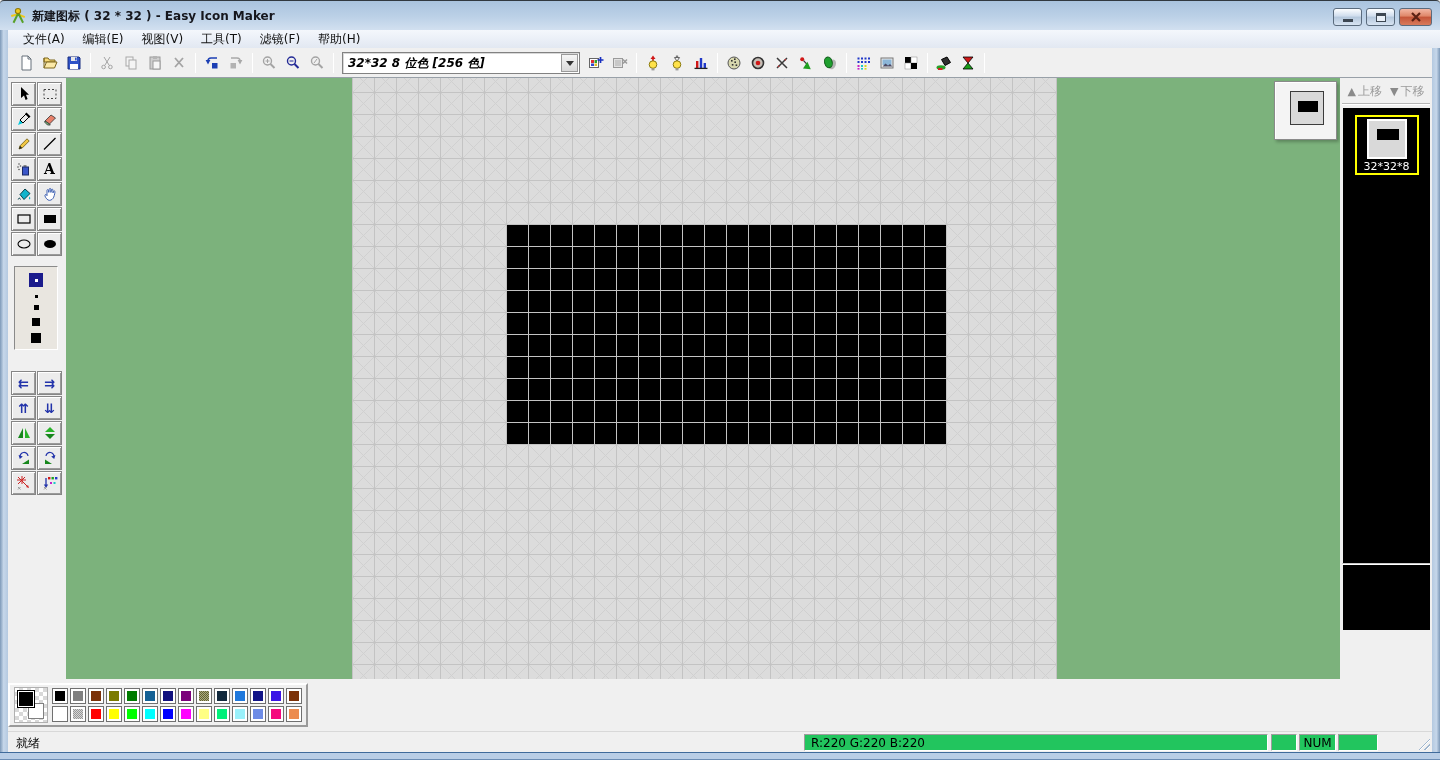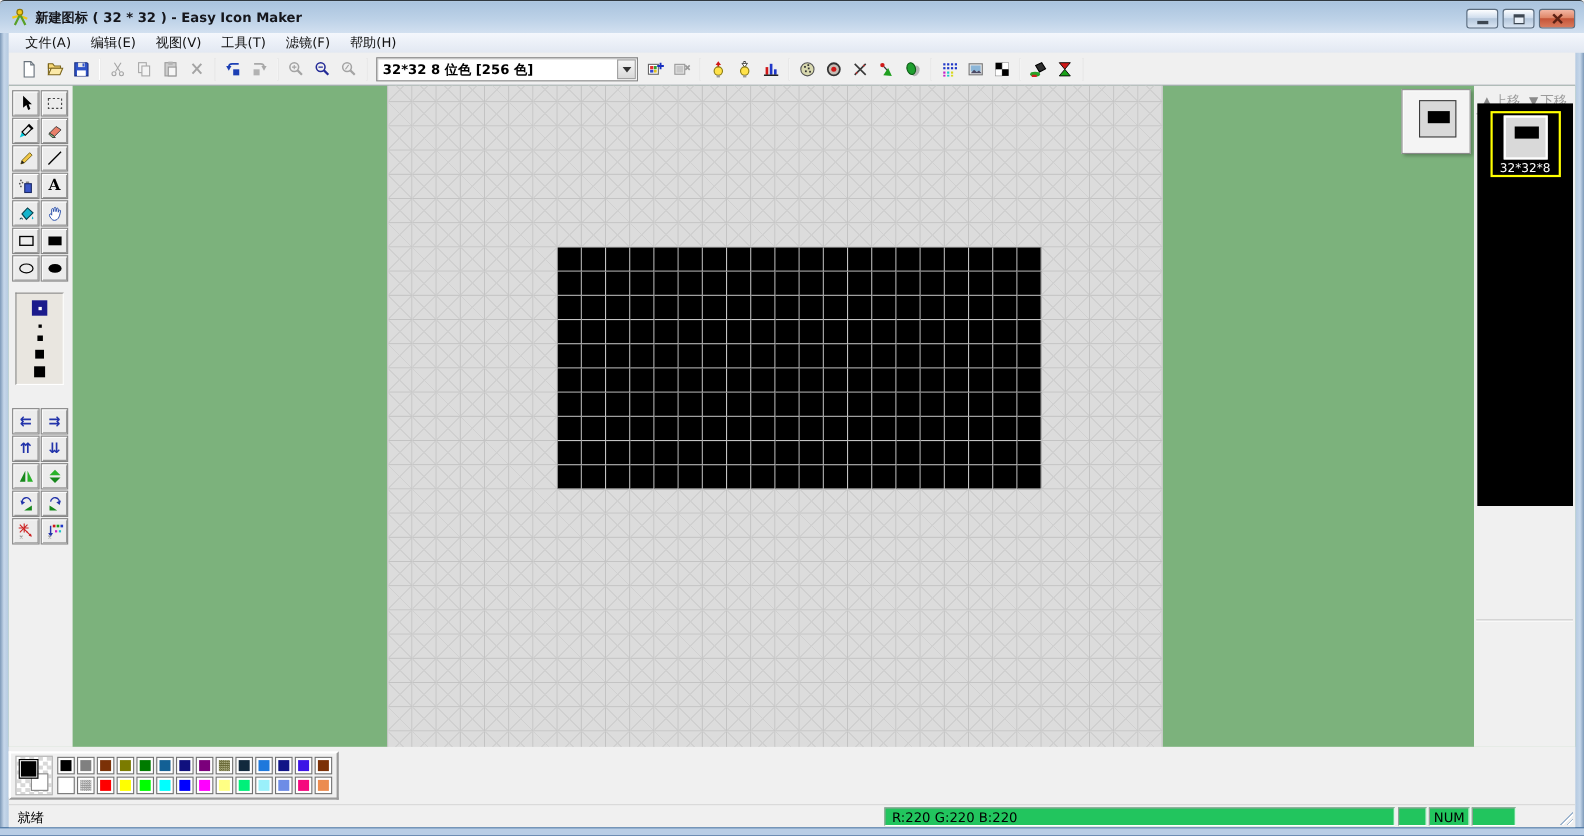--- a/index.html
+++ b/index.html
@@ -32,21 +32,21 @@
   #menubar { position:absolute; left:8px; top:30px; width:1440px; height:18px;
     background:linear-gradient(#f4f7fc,#e2e8f2); display:flex; align-items:flex-end; padding-left:6px; }
   .menu-item { padding:0 9px; height:18px; line-height:18px; color:#111; cursor:default; }
 
   #toolbar { position:absolute; left:8px; top:48px; width:1424px; height:30px; background:#f0f0f0;
     border-bottom:1px solid #98a0a8; display:flex; align-items:center; padding-left:6px; }
   .tbtn { width:24px; height:24px; display:flex; align-items:center; justify-content:center; flex:0 0 auto; }
   .tsep { width:1px; height:20px; background:#b8b8b8; border-right:1px solid #fff; margin:0 4px; flex:0 0 auto; }
 
   #format-dd { position:relative; width:238px; height:22px; margin:0 4px; background:#fff;
-    border:1px solid #828282; box-shadow:inset 1px 1px 0 #d8d8d8; flex:0 0 auto; }
+    border:1px solid #828282; box-shadow:inset 1px 1px 0 #d8d8d8; flex:0 0 auto;font-style:italic; }
   #format-dd .val { position:absolute; left:5px; top:2px; font-weight:bold; color:#000; white-space:nowrap; }
   #dd-arrow { position:absolute; right:1px; top:1px; width:17px; height:18px;
     background:linear-gradient(#f6f6f6,#d9d9d9); border:1px solid #9a9a9a;
     display:flex; align-items:center; justify-content:center; }
   #dd-arrow::after { content:""; border:4px solid transparent; border-top:5px solid #333; margin-top:5px; }
 
   
   #main { position:absolute; left:8px; top:78px; width:1424px; height:601px; background:#7cb27c; }
   #tool-panel { position:absolute; left:0; top:0; width:58px; height:601px; background:#f0f0f0; }
   .toolgrid { position:absolute; left:3px; display:grid; grid-template-columns:25px 25px; gap:1px; }
@@ -75,21 +75,21 @@
     border:1px solid #8a8a8a; box-shadow:inset 1px 1px 0 #fff, 2px 2px 3px rgba(0,0,0,.25); }
   #preview-icon { position:absolute; left:15px; top:9px; width:34px; height:34px; background:#d9d9d9; border:1px solid #3c3c3c; }
   #preview-rect { position:absolute; left:7px; top:9px; width:20px; height:11px; background:#000; }
 
   #sidebar { position:absolute; left:1332px; top:0; width:92px; height:601px; background:#f0f0f0; }
   #move-row { position:absolute; left:0; top:4px; width:92px; height:18px; display:flex; justify-content:center; gap:8px;
     color:#9b9b9b; align-items:center; }
   .move-btn { display:flex; align-items:center; gap:2px; }
   .move-arrow { color:#8a8a8a; font-size:11px; }
   #side-sep1 { position:absolute; left:2px; top:25px; width:88px; height:1px; background:#b5b5b5; box-shadow:0 1px 0 #fff; }
-  #icon-list { position:absolute; left:3px; top:16px; width:87px; height:366px; background:#000; }
+  #icon-list { position:absolute; left:3px; top:30px; width:87px; height:522px; background:#000; }
   .list-item { position:relative; width:64px; height:60px; margin:7px auto 0 auto; border:2px solid transparent; }
   .list-item.sel { border-color:#ffff00; }
   .list-thumb { position:absolute; left:10px; top:2px; width:40px; height:40px; background:#d9d9d9; border:2px solid #fff; }
   .list-thumb .rct { position:absolute; left:8px; top:8px; width:22px; height:11px; background:#000; }
   .list-label { position:absolute; left:0; bottom:0; width:100%; text-align:center; color:#fff; font-size:11px; }
   #side-sep2 { position:absolute; left:2px; top:485px; width:88px; height:1px; background:#c9c9c9; box-shadow:0 1px 0 #fff; }
 
   
   #palette-bar { position:absolute; left:8px; top:679px; width:1424px; height:52px; background:#f0f0f0; }
   #palette-box { position:absolute; left:0px; top:4px; width:300px; height:44px; background:#f0f0f0;

